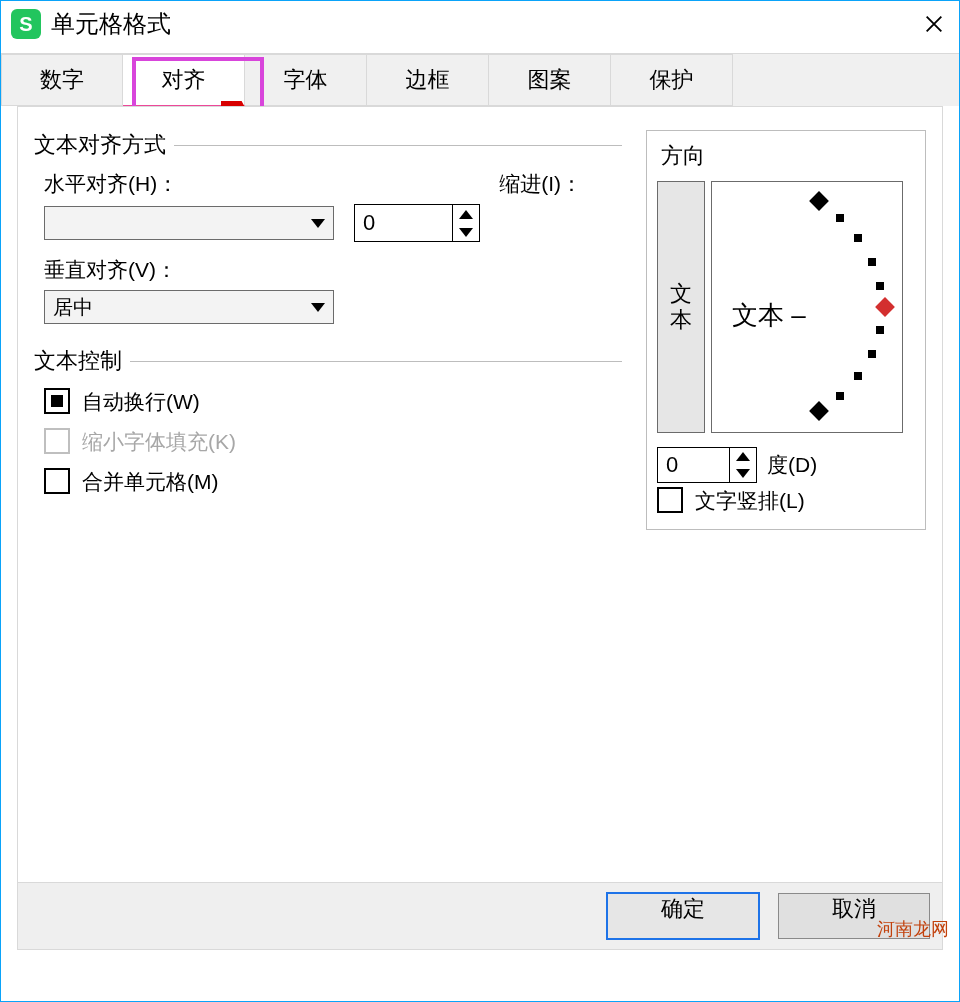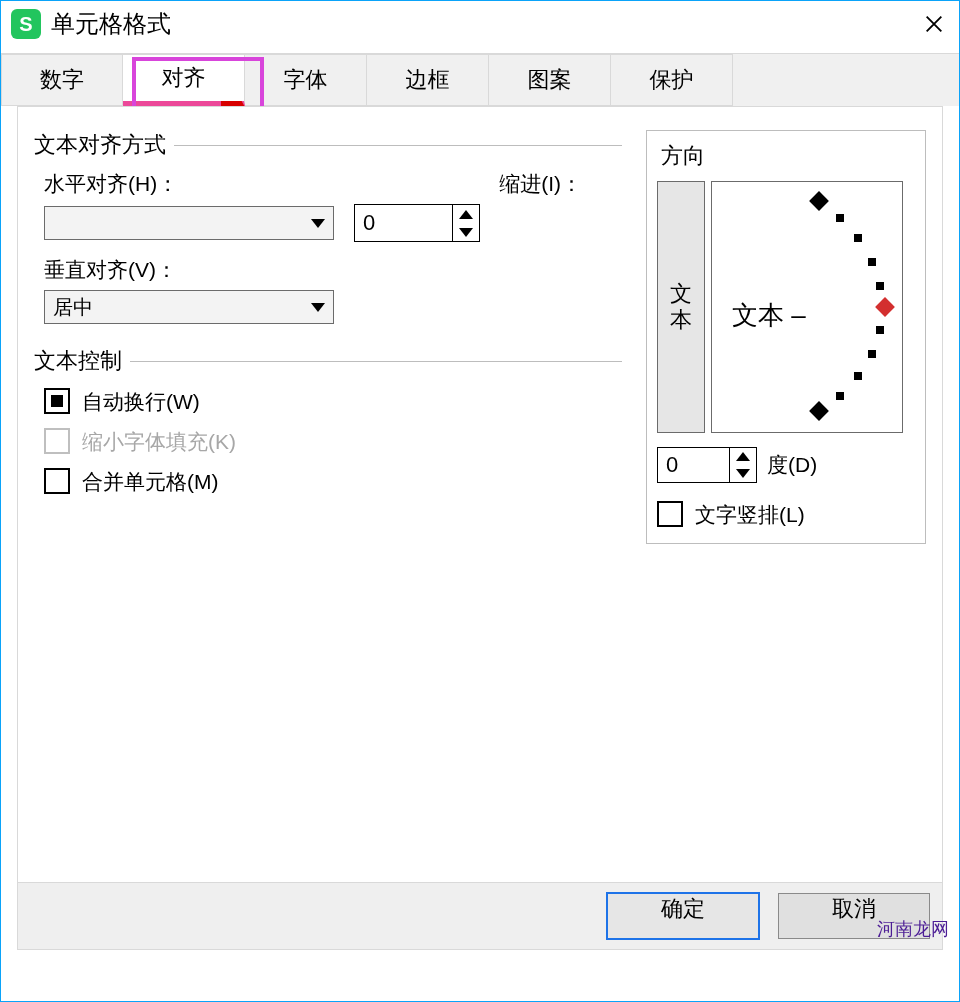--- a/index.html
+++ b/index.html
@@ -5,21 +5,21 @@
   html,body{margin:0;padding:0;font-family:"Microsoft YaHei","SimSun",Arial,sans-serif;font-size:20px;color:#000;background:#fff}
   .window{width:960px;height:1002px;box-sizing:border-box;border:1px solid #0aa3f9;position:relative;background:#fff;overflow:hidden}
   .titlebar{height:46px;display:flex;align-items:center;padding:0 10px}
   .app-icon{width:30px;height:30px;background:#22c55e;border-radius:6px;display:flex;align-items:center;justify-content:center;color:#fff;font-weight:bold;font-size:20px;margin-right:10px}
   .title{font-size:24px}
   .close-icon{margin-left:auto;width:30px;height:30px;display:flex;align-items:center;justify-content:center;font-size:26px;cursor:pointer}
   .close-icon:before,.close-icon:after{content:"";position:absolute}
   .tabs{display:flex;background:#f0f0f0;border-top:1px solid #d9d9d9;height:52px;margin-top:6px}
   .tab{width:122px;height:52px;box-sizing:border-box;border:1px solid #d9d9d9;border-left:none;display:flex;align-items:center;justify-content:center;font-size:22px;cursor:pointer;background:#f0f0f0}
   .tab:first-child{border-left:1px solid #d9d9d9}
-  .tab.active{background:#fff;border-bottom:5px solid #ec4899}
+  .tab.active{background:#fff;border-bottom:1px solid #ec4899}
   .highlight-box{position:absolute;left:131px;top:56px;width:132px;height:58px;border:4px solid #d845db;box-sizing:border-box;pointer-events:none}
   .arrow-svg{position:absolute;left:220px;top:100px;pointer-events:none}
   .panel{border:1px solid #d9d9d9;margin:0 16px 16px 16px;height:842px;position:relative;background:#fff}
   .content{display:flex;padding:23px 16px 0 16px;gap:24px}
   .left-col{flex:1}
   .right-col{width:280px}
   .group-title{display:flex;align-items:center;font-size:22px;margin-bottom:10px}
   .group-title .line{flex:1;height:1px;background:#bdbdbd;margin-left:8px}
   .row{display:flex;align-items:center;margin:8px 0 6px 10px;gap:20px}
   .lbl{font-size:21px}
@@ -43,21 +43,21 @@
   .vtext{width:46px;height:250px;border:1px solid #6b6b6b;background:#e6e6e6;display:flex;flex-direction:column;align-items:center;justify-content:center;font-size:22px;line-height:1.2}
   .dial{width:190px;height:250px;border:1px solid #6b6b6b;position:relative}
   .dot{position:absolute;width:8px;height:8px;background:#000}
   .diamond{position:absolute;width:14px;height:14px;background:#000;transform:rotate(45deg)}
   .diamond.red{background:#d32f2f}
   .dial-label{position:absolute;left:20px;top:116px;font-size:26px}
   .deg-row{display:flex;align-items:center;gap:10px;margin-top:2px}
   .footer{position:absolute;bottom:0;left:0;right:0;height:66px;background:#efefef;display:flex;align-items:center;justify-content:flex-end;gap:18px;padding:0 12px;border-top:1px solid #d9d9d9}
   .btn{width:150px;height:44px;border:1px solid #8a8a8a;background:#e0e0e0;display:flex;justify-content:center;font-size:22px;cursor:pointer}
   .btn.primary{border:2px solid #1e73e8;background:#e6e6e6}
-  .watermark{position:absolute;right:10px;bottom:60px;font-size:18px;color:#4c1d95;pointer-events:none}
+  .watermark{position:absolute;right:10px;bottom:60px;font-size:18px;color:#c2410c;pointer-events:none}
   .x-icon svg{width:22px;height:22px}
 </style>
 </head>
 <body>
 
 <div class="window">
 
   <div class="titlebar">
     <div class="app-icon">S</div>
     <div class="title">单元格格式</div>
@@ -178,21 +178,21 @@
                 <div class="spin-btn">
                     <span class="tri-up"></span>
                   </div>
                 <div class="spin-btn">
                     <span class="tri-dn"></span>
                   </div>
               </div>
             </div>
             <span class="lbl">度(D)</span>
           </div>
-          <div class="chk-row" style="margin-left:0;margin-top:18px">
+          <div class="chk-row" style="margin-left:0;margin-top:4px">
             <span class="chk"></span>
             <span class="chk-label">文字竖排(L)</span>
           </div>
         </div>
       </div>
 
     </div>
 
     <div class="footer">
       <div class="btn primary">

